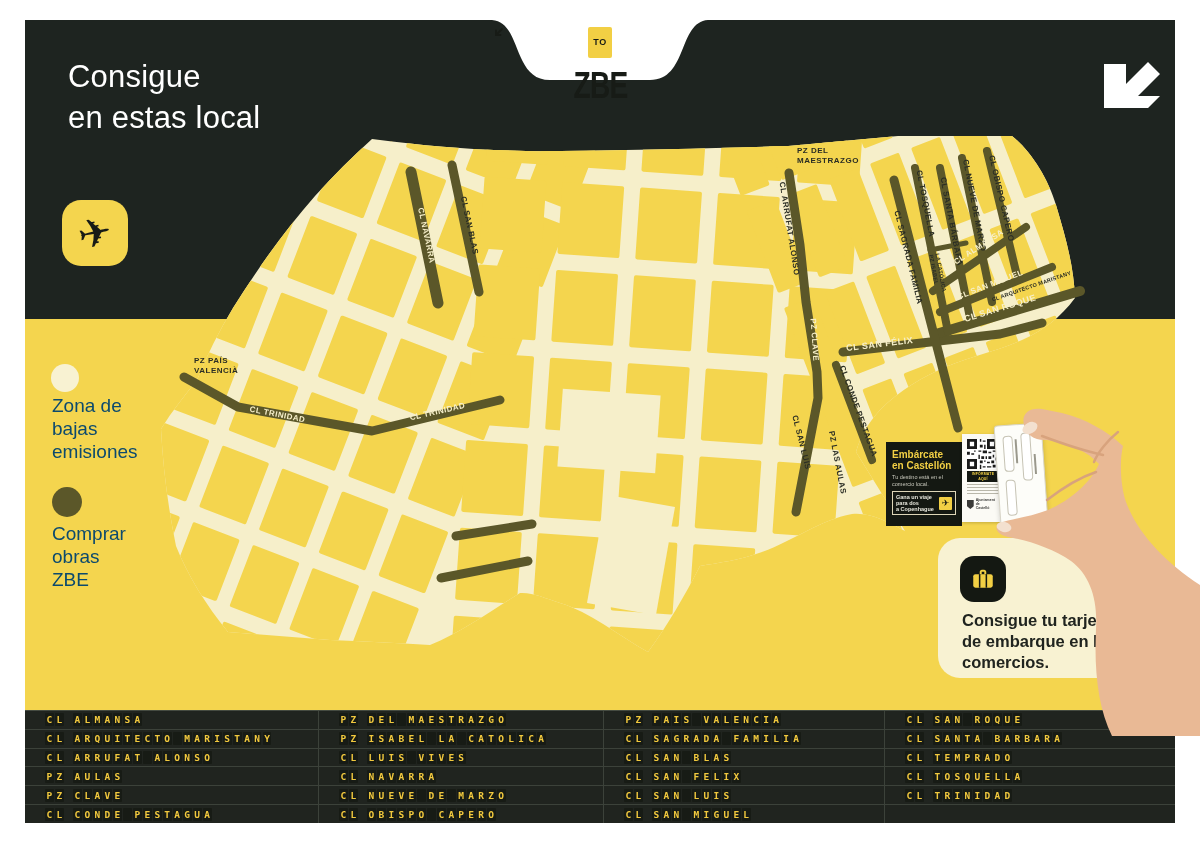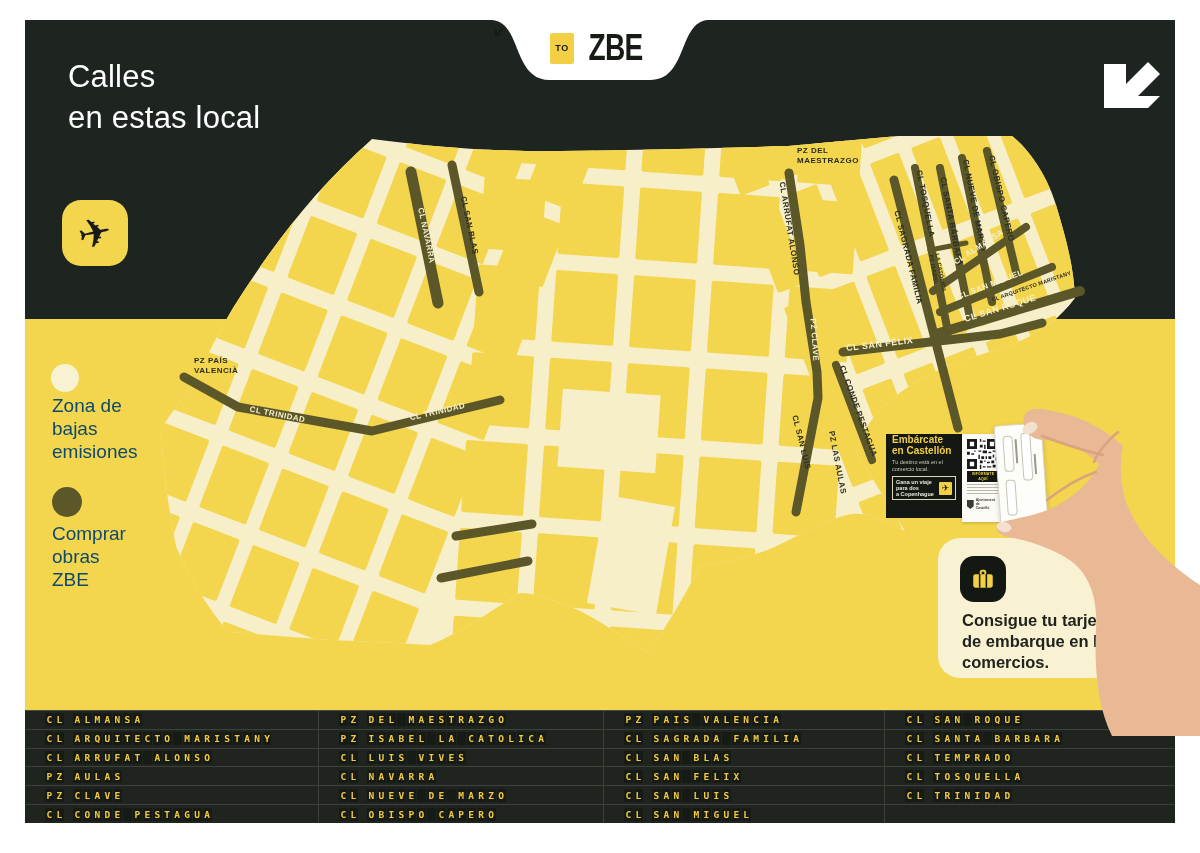--- a/index.html
+++ b/index.html
@@ -18,21 +18,21 @@
   .plane-badge{position:absolute;left:62px;top:200px;width:66px;height:66px;background:#f4d54e;border-radius:19px;
     display:flex;align-items:center;justify-content:center;z-index:5;}
   .plane-badge span{font-family:"DejaVu Sans",sans-serif;font-size:40px;color:#171b16;transform:rotate(-12deg);}
 
   
   .corner-arrow{position:absolute;left:1096px;top:42px;z-index:5;}
 
   
   .notch{position:absolute;left:492px;top:20px;width:216px;height:64px;z-index:6;}
   .notch svg{position:absolute;left:0;top:0;}
-  .logo-row{position:absolute;left:0;top:7px;width:100%;display:flex;align-items:center;justify-content:center;gap:7px;}
+  .logo-row{position:absolute;left:0;top:7px;width:100%;display:flex;align-items:center;justify-content:center;gap:7px;flex-direction:column;}
   .tobox{width:24px;height:31px;background:#f2cf44;border-radius:2px;display:flex;flex-direction:column;
     align-items:center;justify-content:center;gap:1px;}
   .tobox .to{font-size:9px;font-weight:700;color:#171b16;letter-spacing:.5px;line-height:9px;}
   .zbe{font-size:36px;font-weight:700;color:#171b16;transform:scaleX(.78);letter-spacing:-1px;}
 
   
   .legend-circle{position:absolute;border-radius:50%;z-index:4;}
   .lc-zone{left:51px;top:364px;width:28px;height:28px;background:#f8f2d2;}
   .lc-works{left:52px;top:487px;width:30px;height:30px;background:#5b5729;}
   .legend-label{position:absolute;font-size:19px;line-height:23px;color:#0c4a6e;white-space:pre-line;z-index:4;}
@@ -41,21 +41,21 @@
 
   
   .map{position:absolute;left:0;top:0;z-index:2;pointer-events:none;}
   .ml{font-family:"Liberation Sans",sans-serif;font-weight:700;font-size:8px;letter-spacing:.5px;text-anchor:middle;}
   .ml.lite{fill:#f6efca;} .ml.dark{fill:#2a2d24;}
   .ml.s9{font-size:9px;} .ml.s5{font-size:5.5px;letter-spacing:.2px;}
   .ml.start{text-anchor:start;}
 
   
   .card{position:absolute;left:886px;top:434px;z-index:6;display:flex;}
-  .card-black{width:76px;height:84px;background:#141812;box-sizing:border-box;padding:0 6px;}
+  .card-black{width:76px;height:84px;background:#141812;box-sizing:border-box;padding:7px 6px;margin-top:8px;}
   .card-title{color:#f2cf44;font-weight:700;font-size:10px;line-height:11px;white-space:pre-line;}
   .card-sub{color:#c9c9bd;font-size:5.5px;line-height:6.5px;margin-top:3px;white-space:pre-line;}
   .card-promo{margin-top:4px;border:1px solid #ded6b8;display:flex;align-items:center;gap:3px;padding:2px 3px;}
   .card-promo .ptxt{color:#e8e8dd;font-size:5.5px;line-height:6px;white-space:pre-line;font-weight:700;flex:1;}
   .card-promo .pbox{width:13px;height:13px;background:#f2cf44;border-radius:1px;display:flex;align-items:center;justify-content:center;}
   .card-promo .pbox span{font-family:"DejaVu Sans",sans-serif;font-size:9px;color:#141812;}
   .card-white{width:42px;height:88px;background:#fbfaf5;box-sizing:border-box;padding:5px 5px;box-shadow:0 1px 3px rgba(0,0,0,.2);}
   .qr{display:block;}
   .qr-label{background:#141812;color:#f2cf44;font-size:3.5px;line-height:4.5px;padding:1px 2px;margin-top:2px;
     text-align:center;font-weight:700;letter-spacing:.2px;}
@@ -293,21 +293,21 @@
       <text class="ml dark" x="972" y="206" transform="rotate(79 972 206)">CL NUEVE DE MARZO</text>
       <text class="ml dark" x="999" y="199" transform="rotate(77 999 199)">CL OBISPO CAPERO</text>
       <text class="ml lite" x="980" y="249" transform="rotate(-33 980 249)">CL ALMANSA</text>
       <text class="ml lite" x="991" y="287" transform="rotate(-21 991 287)">CL SAN MIGUEL</text>
       <text class="ml dark s5" x="1032" y="288" transform="rotate(-19 1032 288)">CL ARQUITECTO MARISTANY</text>
       <text class="ml lite s9" x="1001" y="311" transform="rotate(-17 1001 311)">CL SAN ROQUE</text>
     </g>
   </svg>
 
   <div class="title">
-    <div>Calles</div>
+    <div>Consigue</div>
     <div>en estas local</div>
   </div>
 
   <div class="plane-badge">
       <span>✈</span>
     </div>
 
   <svg class="corner-arrow" width="72" height="72" viewBox="0 0 72 72">
     <path d="M8,22 L8,66 L52,66 L64,54 L42,54 L64,32 L52,20 L30,42 L30,22 Z" fill="#ffffff"></path>
   </svg>

